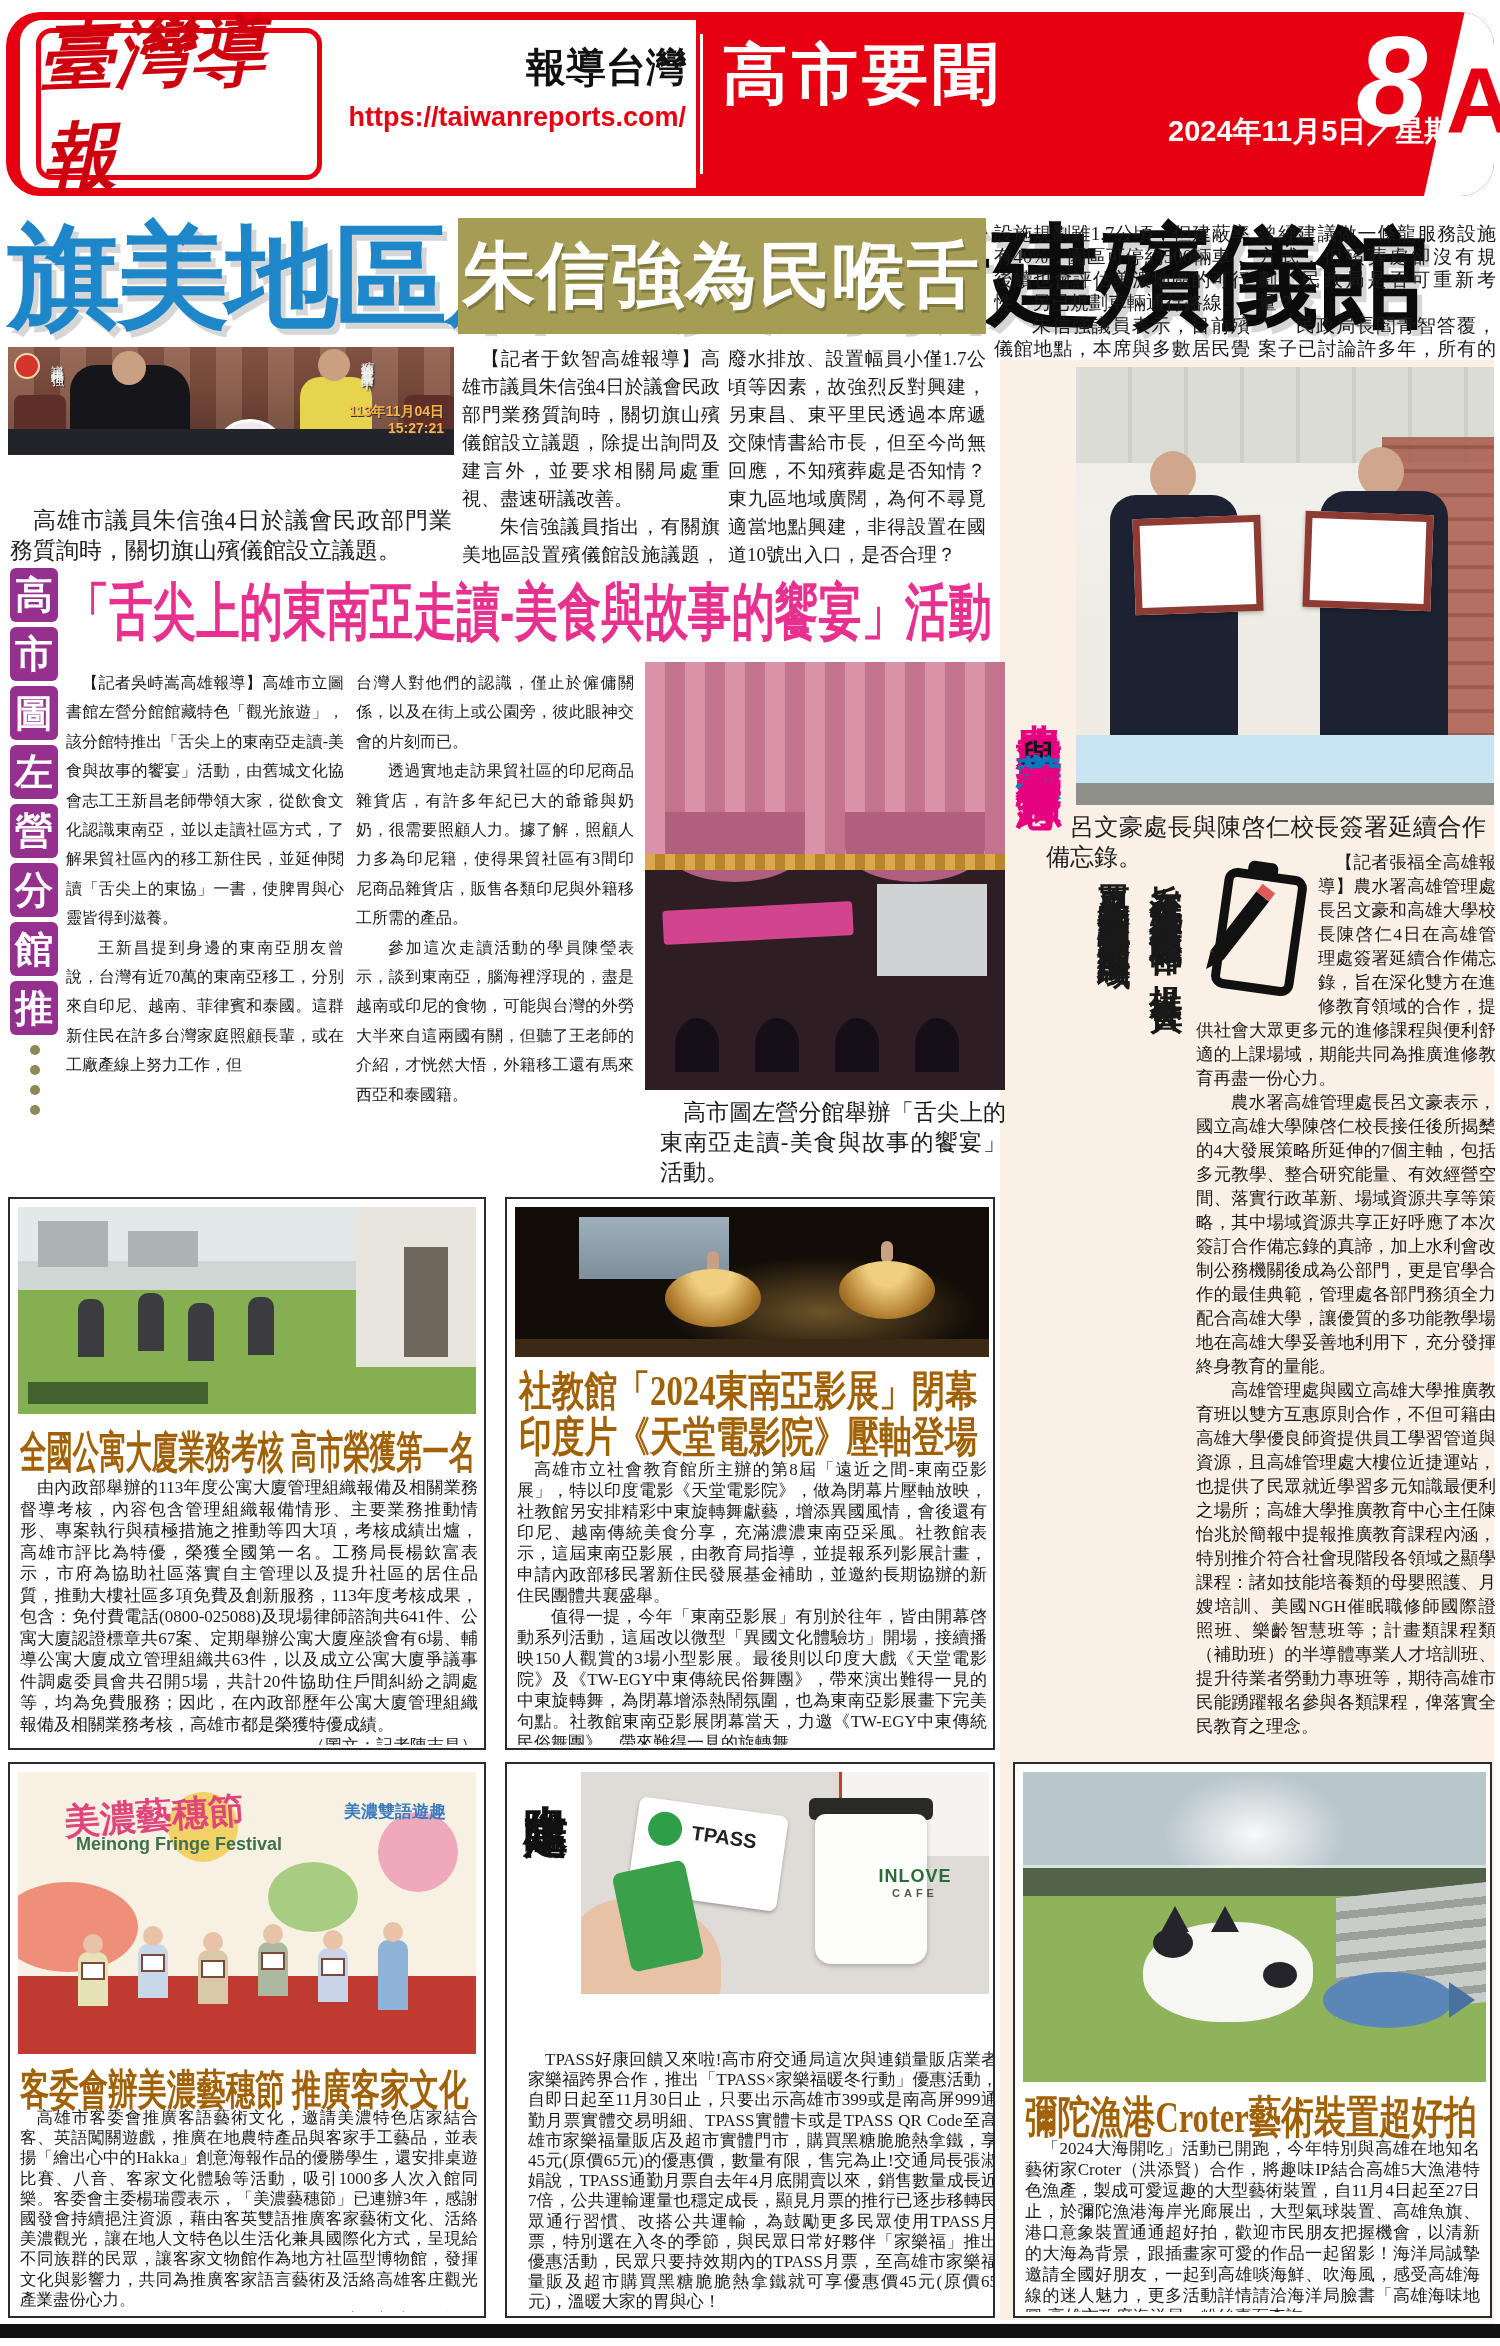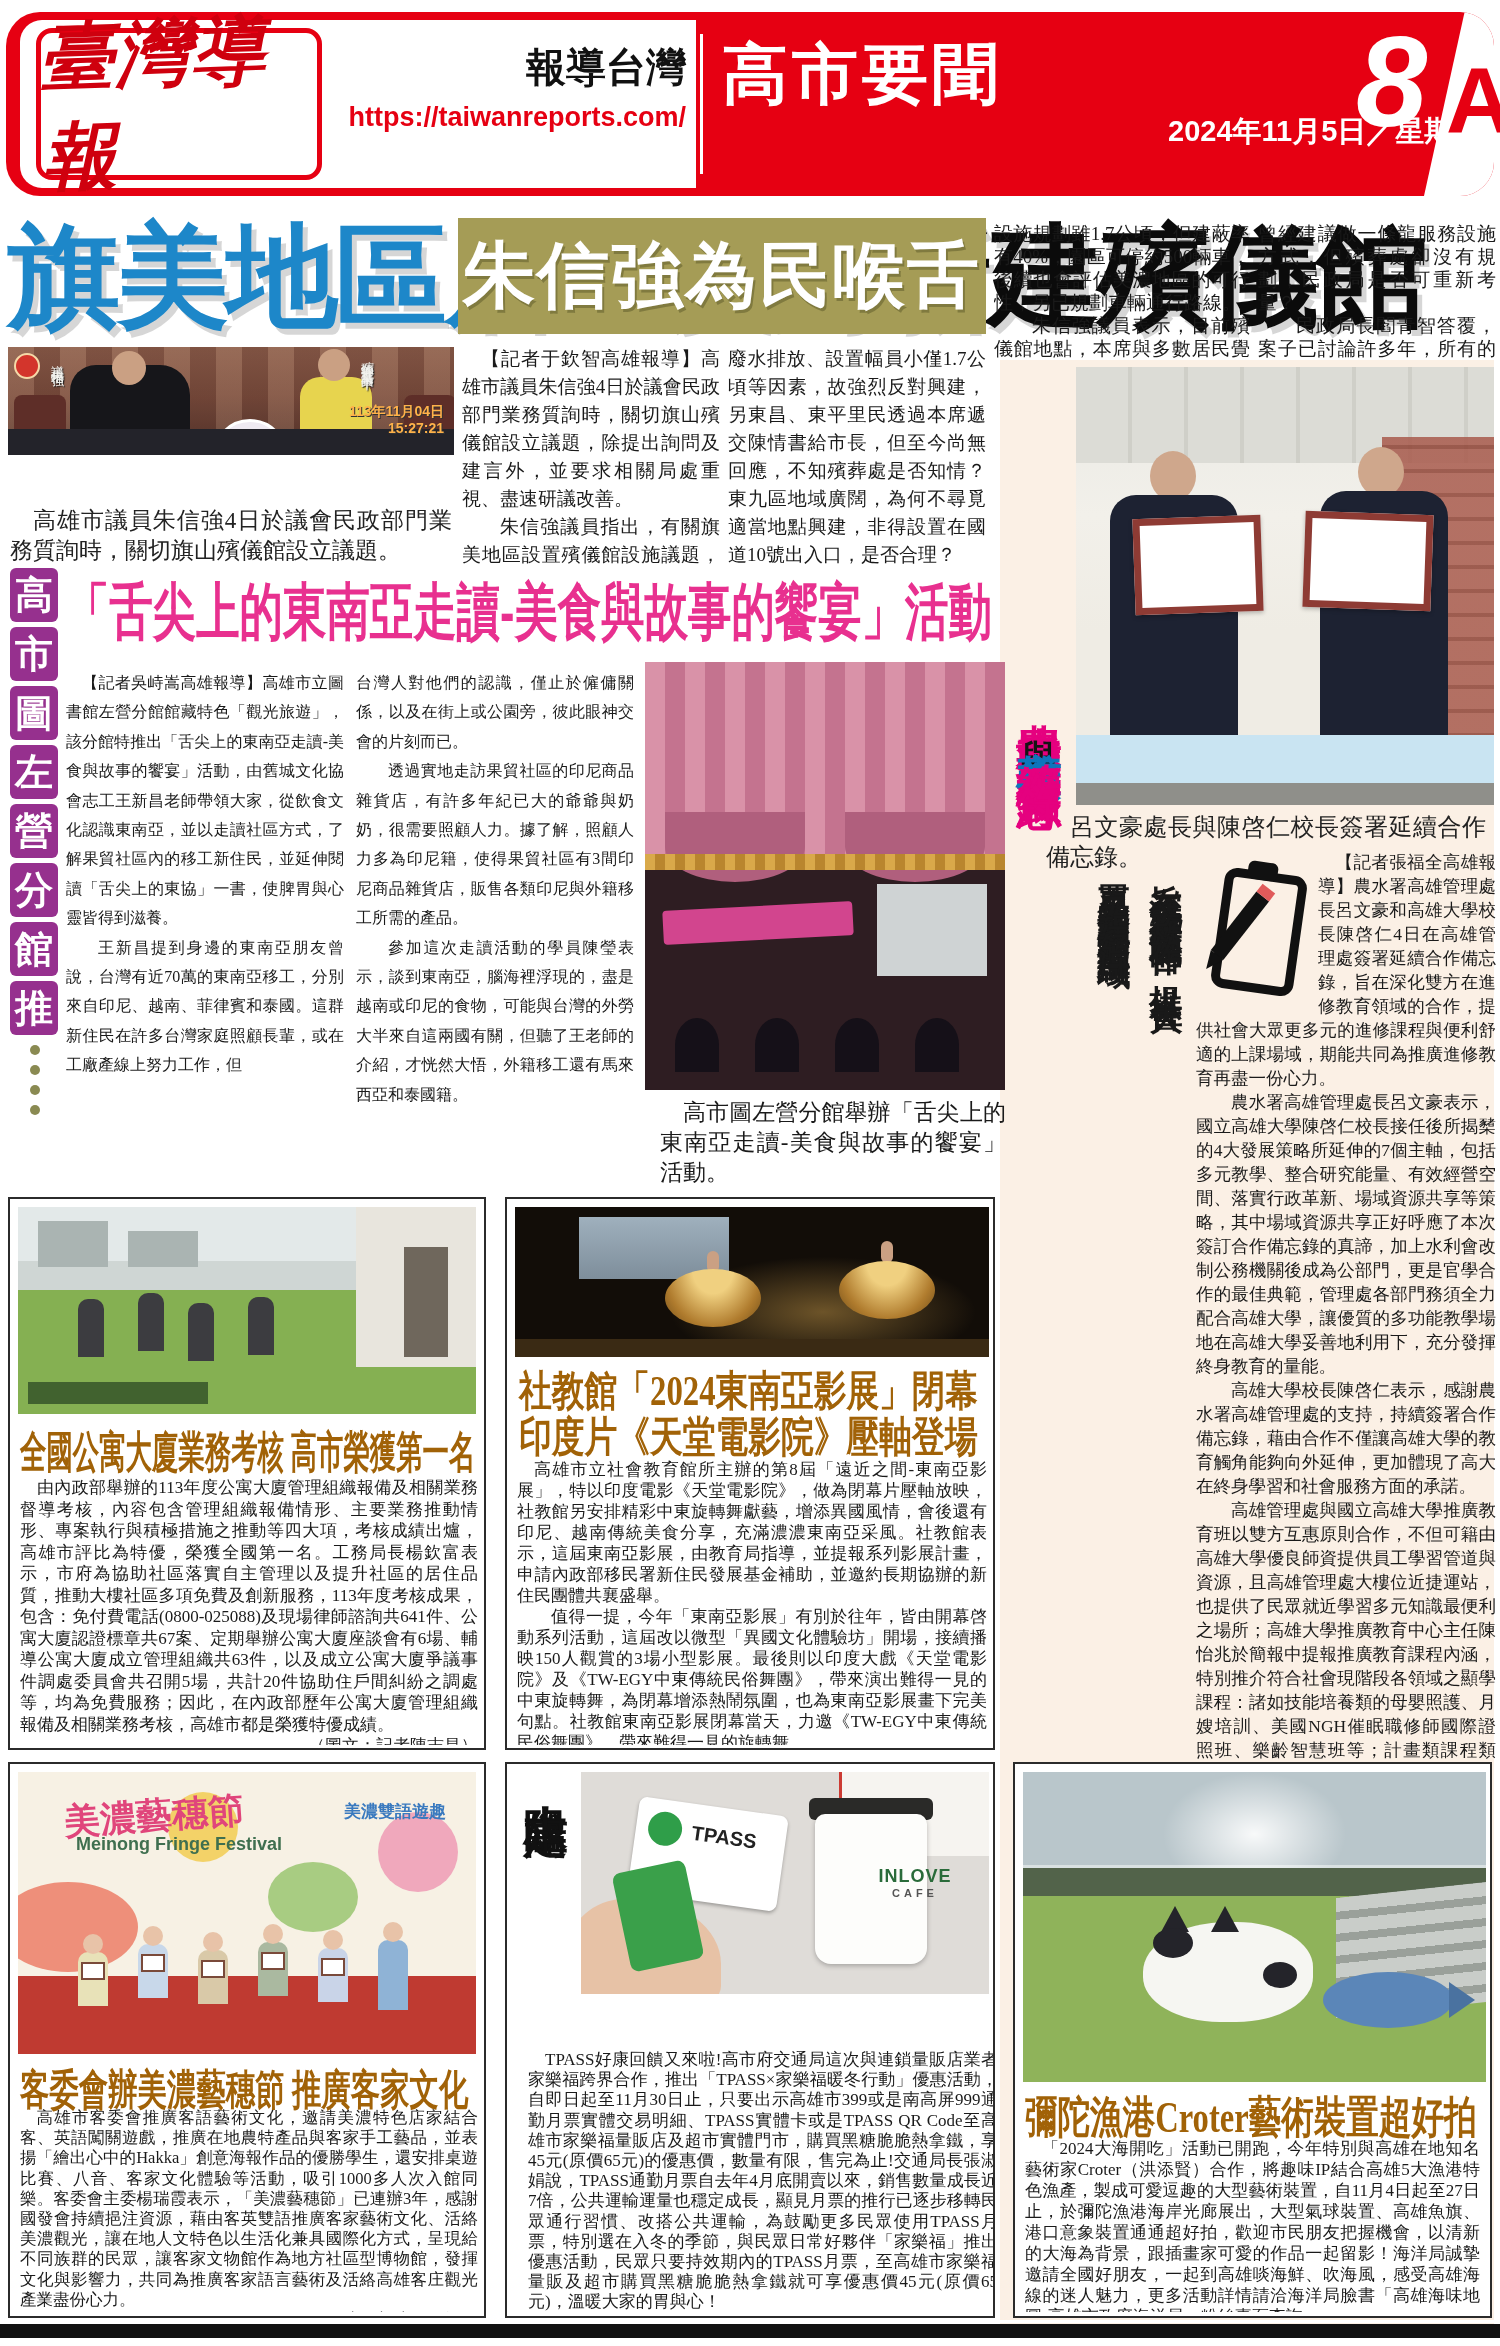--- a/index.html
+++ b/index.html
@@ -290,21 +290,20 @@
       <rect x="26" y="22" width="74" height="112" rx="8" fill="none" stroke="#111" stroke-width="9" transform="rotate(8 63 78)"></rect>
       <rect x="52" y="8" width="30" height="18" rx="6" fill="#111" transform="rotate(8 67 17)"></rect>
       <g transform="rotate(38 40 80)">
         <rect x="30" y="34" width="16" height="74" fill="#111"></rect>
         <rect x="30" y="24" width="16" height="10" fill="#e05a5a"></rect>
         <polygon points="30,108 46,108 38,126" fill="#111"></polygon>
       </g>
     </svg>
     <p class="ind1">【記者張福全高雄報導】農水署高雄管理處長呂文豪和高雄大學校長陳啓仁4日在高雄管理處簽署延續合作備忘錄，旨在深化雙方在進修教育領域的合作，提供社會大眾更多元的進修課程與便利舒適的上課場域，期能共同為推廣進修教育再盡一份心力。</p>
     <p class="ind2">農水署高雄管理處長呂文豪表示，國立高雄大學陳啓仁校長接任後所揭櫫的4大發展策略所延伸的7個主軸，包括多元教學、整合研究能量、有效經營空間、落實行政革新、場域資源共享等策略，其中場域資源共享正好呼應了本次簽訂合作備忘錄的真諦，加上水利會改制公務機關後成為公部門，更是官學合作的最佳典範，管理處各部門務須全力配合高雄大學，讓優質的多功能教學場地在高雄大學妥善地利用下，充分發揮終身教育的量能。</p>
-    <p class="ind2">高雄大學校長陳啓仁表示，感謝農水署高雄管理處的支持，持續簽署合作備忘錄，藉由合作不僅讓高雄大學的教育觸角能夠向外延伸，更加體現了高大在終身學習和社會服務方面的承諾。</p>
     <p class="ind2">高雄管理處與國立高雄大學推廣教育班以雙方互惠原則合作，不但可籍由高雄大學優良師資提供員工學習管道與資源，且高雄管理處大樓位近捷運站，也提供了民眾就近學習多元知識最便利之場所；高雄大學推廣教育中心主任陳怡兆於簡報中提報推廣教育課程內涵，特別推介符合社會現階段各領域之顯學課程：諸如技能培養類的母嬰照護、月嫂培訓、美國NGH催眠職修師國際證照班、樂齡智慧班等；計畫類課程類（補助班）的半導體專業人才培訓班、提升待業者勞動力專班等，期待高雄市民能踴躍報名參與各類課程，俾落實全民教育之理念。</p>
   </div>
 
   <div class="abs sidebar sans">
     <div class="side-ch">高</div>
     <div class="side-ch">市</div>
     <div class="side-ch">圖</div>
     <div class="side-ch">左</div>
     <div class="side-ch">營</div>
     <div class="side-ch">分</div>

